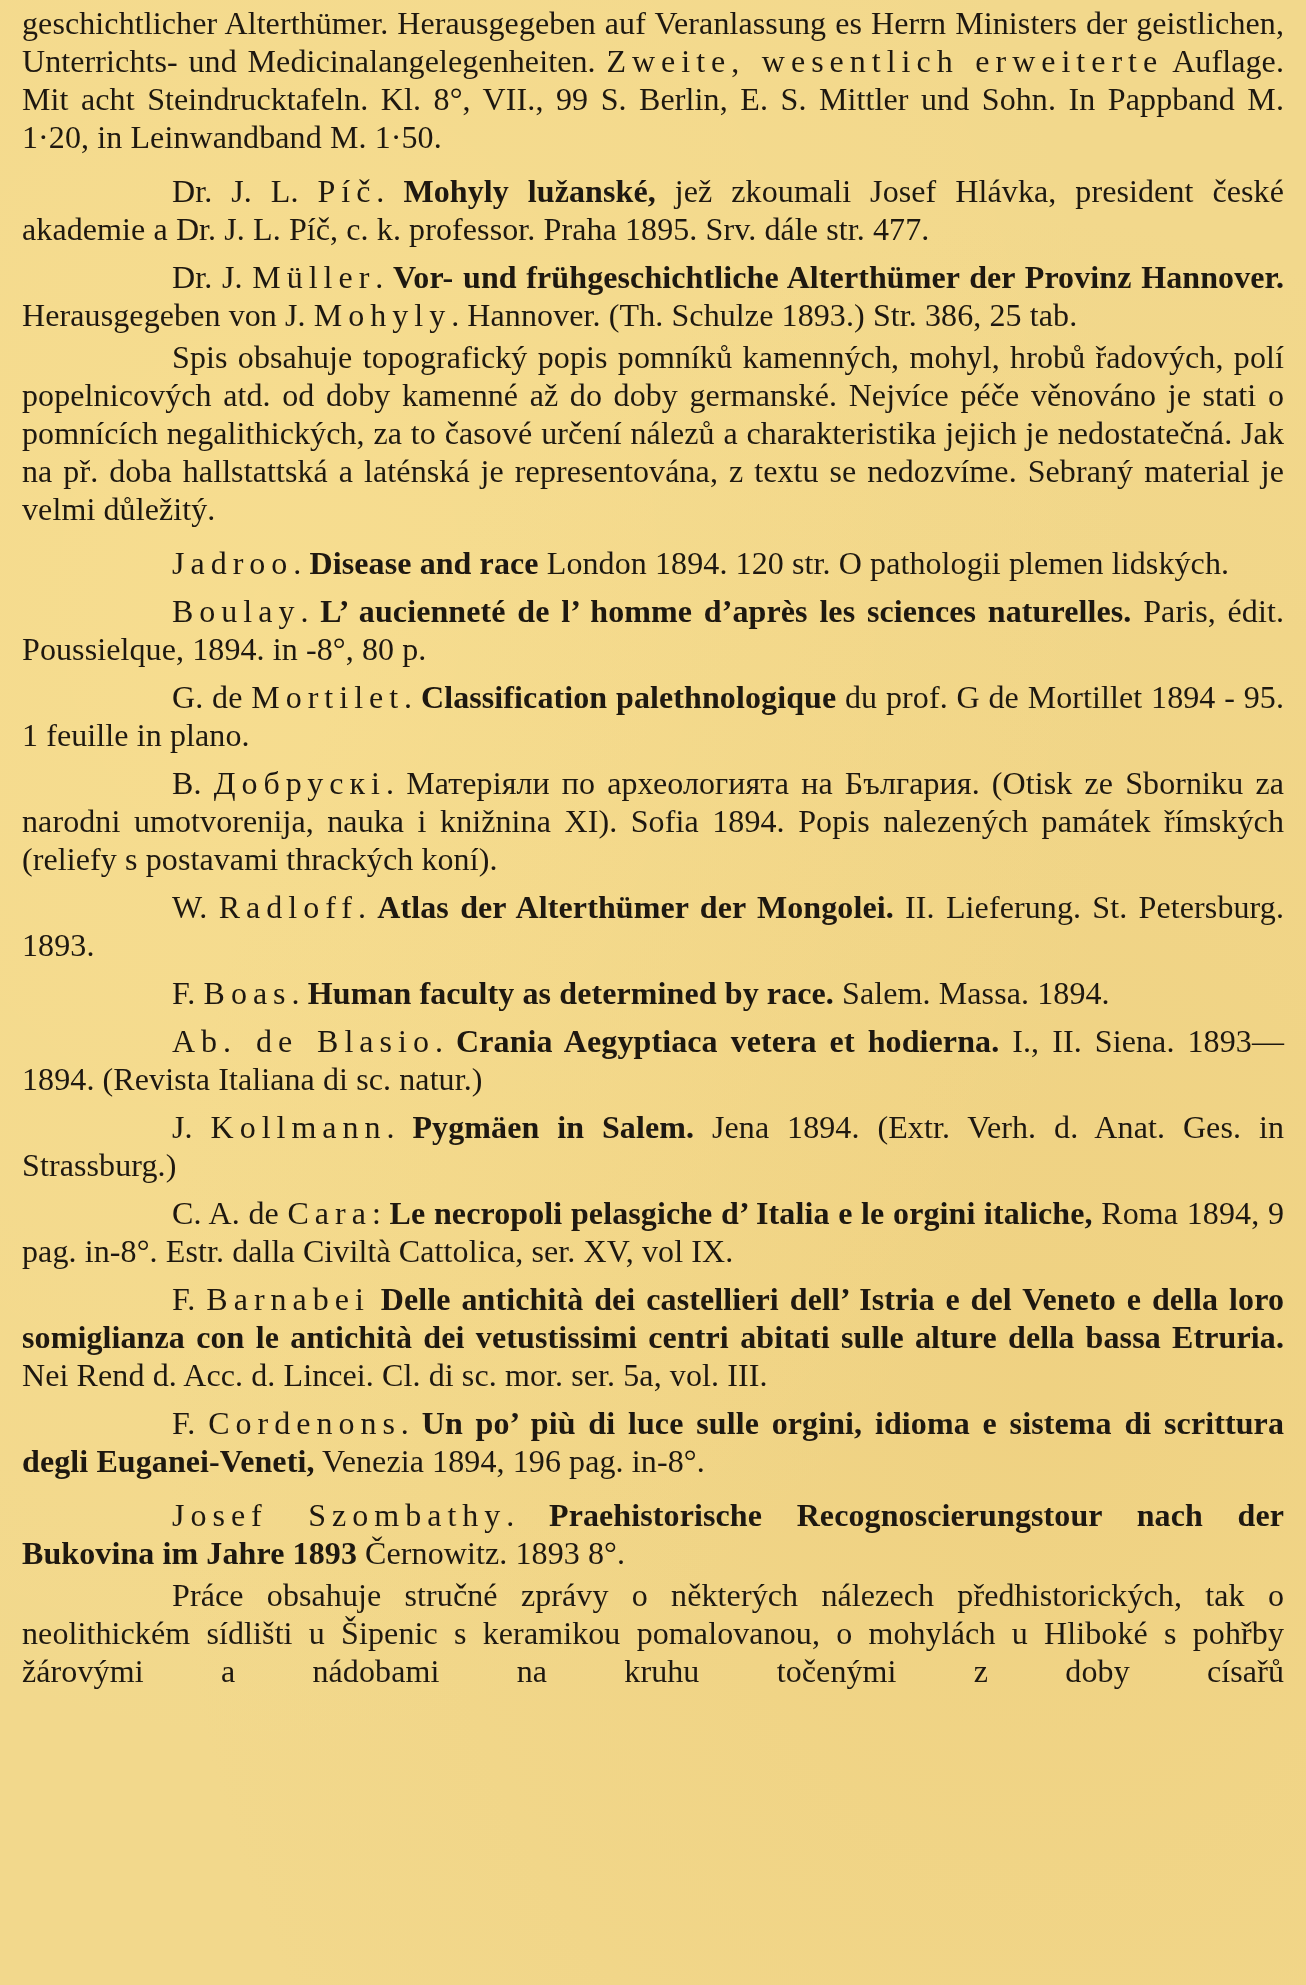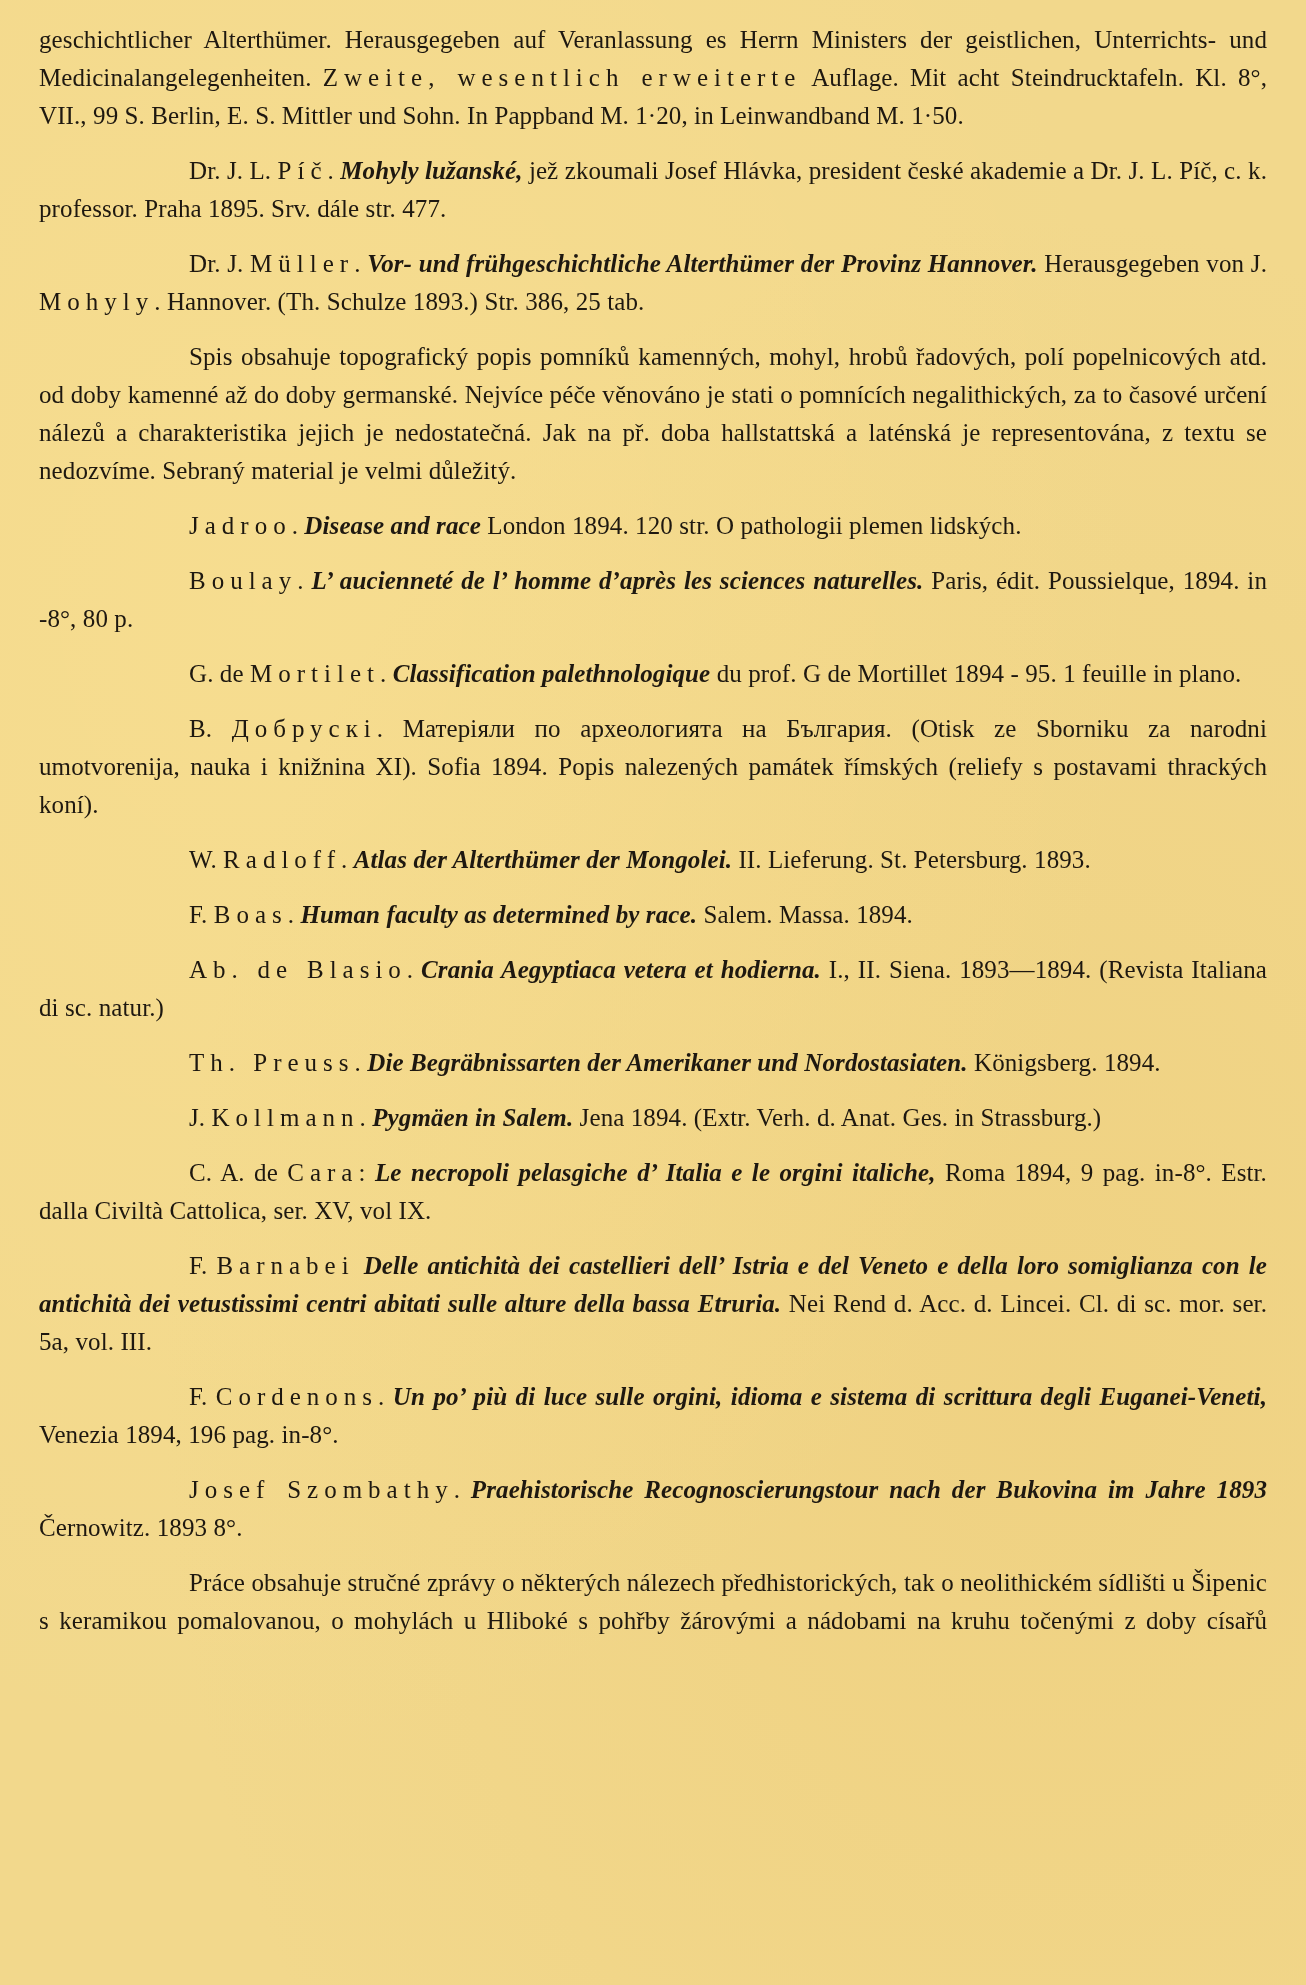--- a/index.html
+++ b/index.html
@@ -16,39 +16,38 @@
         radial-gradient(ellipse at 80% 70%, rgba(230,190,100,0.25), rgba(0,0,0,0) 60%);
       color: #1e1810;
       font-family: "Liberation Serif", "DejaVu Serif", serif;
     }
     .page {
       position: relative;
       padding: 4px 22px 0 22px;
       width: 1262px;
     }
     .para {
-      font-size: 25px;
+      font-size: 32px;
       line-height: 38px;
       text-align: justify;
       text-align-last: left;
-      margin: 17px;
+      margin: 0;
       letter-spacing: 0.1px;
     }
     .entry {
       margin-top: 10px;
     }
     .indent {
       text-indent: 150px;
     }
     .spaced {
       letter-spacing: 6px;
     }
     .bold {
       font-weight: bold;
-      font-style: italic;
     }
     .gap-sm { margin-top: 4px; }
     .gap-lg { margin-top: 16px; }
   </style>
 </head>
 <body>
 
 <div class="page">
 
   <p class="para"><span>geschichtlicher Alterthümer. Herausgegeben auf Veranlassung es Herrn Ministers der geistlichen, Unterrichts- und Medicinalangelegenheiten. </span><span class="spaced">Zweite, wesentlich erweiterte</span><span> Auflage. Mit acht Steindrucktafeln. Kl. 8°, VII., 99 S. Berlin, E. S. Mittler und Sohn. In Pappband M. 1·20, in Leinwandband M. 1·50.</span></p>
@@ -67,21 +66,20 @@
   <p class="para indent entry"><span>G. de </span><span class="spaced">Mortilet</span><span>. </span><span class="bold">Classification palethnologique</span><span> du prof. G de Mortillet 1894 - 95. 1 feuille in plano.</span></p>
 
   <p class="para indent entry"><span>B. </span><span class="spaced">Добрускі</span><span>. </span><span class="bold"></span><span>Матеріяли по археологията на България. (Otisk ze Sborniku za narodni umotvorenija, nauka i knižnina XI). Sofia 1894. Popis nalezených památek římských (reliefy s postavami thrackých koní).</span></p>
 
   <p class="para indent entry"><span>W. </span><span class="spaced">Radloff</span><span>. </span><span class="bold">Atlas der Alterthümer der Mongolei.</span><span> II. Lieferung. St. Petersburg. 1893.</span></p>
 
   <p class="para indent entry"><span>F. </span><span class="spaced">Boas</span><span>. </span><span class="bold">Human faculty as determined by race.</span><span> Salem. Massa. 1894.</span></p>
 
   <p class="para indent entry"><span></span><span class="spaced">Ab. de Blasio</span><span>. </span><span class="bold">Crania Aegyptiaca vetera et hodierna.</span><span> I., II. Siena. 1893—1894. (Revista Italiana di sc. natur.)</span></p>
 
-  <p class="para indent entry gap-lg"><span></span><span class="spaced">Th. Preuss</span><span>. </span><span class="bold">Die Begräbnissarten der Amerikaner und Nordostasiaten.</span><span> Königsberg. 1894.</span></p>
 
   <p class="para indent entry"><span>J. </span><span class="spaced">Kollmann</span><span>. </span><span class="bold">Pygmäen in Salem.</span><span> Jena 1894. (Extr. Verh. d. Anat. Ges. in Strassburg.)</span></p>
 
   <p class="para indent entry"><span>C. A. de </span><span class="spaced">Cara</span><span>: </span><span class="bold">Le necropoli pelasgiche d’ Italia e le orgini italiche,</span><span> Roma 1894, 9 pag. in-8°. Estr. dalla Civiltà Cattolica, ser. XV, vol IX.</span></p>
 
   <p class="para indent entry"><span>F. </span><span class="spaced">Barnabei</span><span> </span><span class="bold">Delle antichità dei castellieri dell’ Istria e del Veneto e della loro somiglianza con le antichità dei vetustissimi centri abitati sulle alture della bassa Etruria.</span><span> Nei Rend d. Acc. d. Lincei. Cl. di sc. mor. ser. 5a, vol. III.</span></p>
 
   <p class="para indent entry"><span>F. </span><span class="spaced">Cordenons</span><span>. </span><span class="bold">Un po’ più di luce sulle orgini, idioma e sistema di scrittura degli Euganei-Veneti,</span><span> Venezia 1894, 196 pag. in-8°.</span></p>
 
   <p class="para indent entry gap-lg"><span></span><span class="spaced">Josef Szombathy</span><span>. </span><span class="bold">Praehistorische Recognoscierungstour nach der Bukovina im Jahre 1893</span><span> Černowitz. 1893 8°.</span></p>

